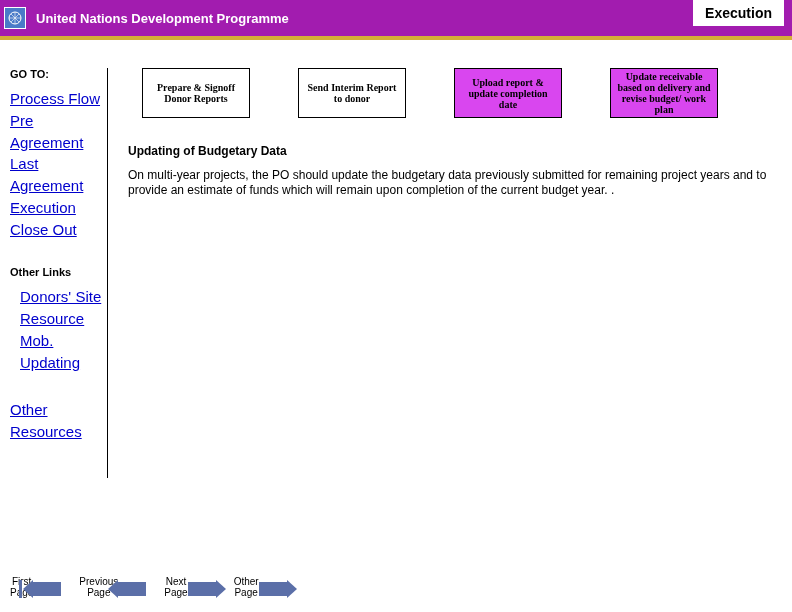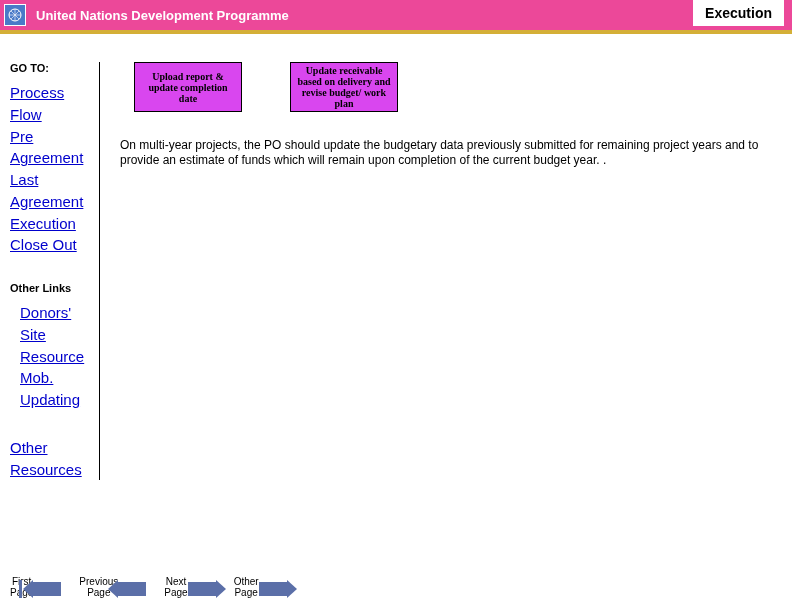--- a/index.html
+++ b/index.html
@@ -7,22 +7,22 @@
     width: 792px;
     height: 612px;
     font-family: Arial, sans-serif;
     font-size: 11px;
     background: #fff;
     position: relative;
     color: #000;
   }
   .header {
     width: 100%;
-    height: 30px;
-    background: #ec4899;
+    height: 36px;
+    background: #a21caf;
     display: flex;
     align-items: center;
     position: relative;
   }
   .header-logo {
     width: 22px;
     height: 22px;
     margin-left: 4px;
     background: #4a7bc8;
     border: 1px solid #fff;
@@ -52,21 +52,21 @@
   .gold-line {
     width: 100%;
     height: 4px;
     background: #d4af37;
   }
   .main {
     display: flex;
     padding-top: 28px;
   }
   .sidebar {
-    width: 100px;
+    width: 108px;
     padding-left: 10px;
     border-right: 1px solid #000;
     min-height: 410px;
   }
   .sidebar-heading {
     font-weight: bold;
     font-size: 11px;
     margin-bottom: 8px;
   }
   .sidebar-link {
@@ -196,24 +196,27 @@
     <div class="sidebar-heading">Other Links</div>
     <a class="sidebar-link indent">Donors' Site</a>
     <a class="sidebar-link indent">Resource Mob.</a>
     <a class="sidebar-link indent">  Updating</a>
     <div class="sidebar-gap"></div>
     <a class="sidebar-link" style="font-weight:normal">Other Resources</a>
   </div>
 
   <div class="content">
     <div class="flow-row">
+      <div class="flow-box">Prepare &amp; Signoff Donor Reports</div>
+      <div class="flow-box">Send Interim Report to donor</div>
       <div class="flow-box highlight">Upload report &amp; update completion date</div>
       <div class="flow-box highlight">Update receivable based on delivery and revise budget/ work plan</div>
     </div>
 
+    <div class="subhead">Updating of Budgetary Data</div>
     <p class="para">On multi-year projects, the PO should update the budgetary data previously submitted for remaining project years and to provide an estimate of funds which will remain upon completion of the current budget year. .</p>
   </div>
 </div>
 
 <div class="footer">
   <div class="nav-group">
     <div class="nav-item">
       <div class="nav-label">First
 Page</div>
       <div class="nav-arrow left first">

